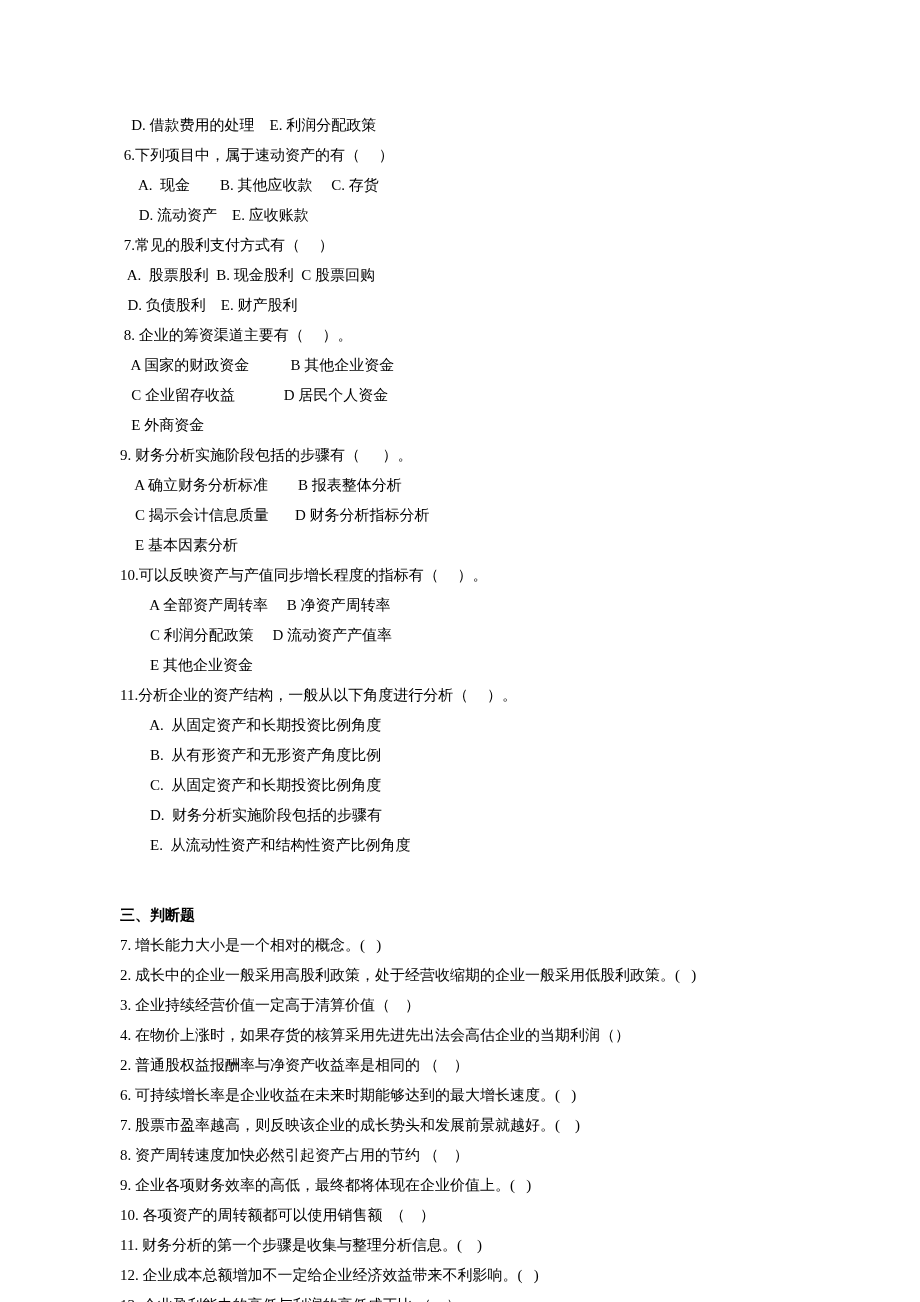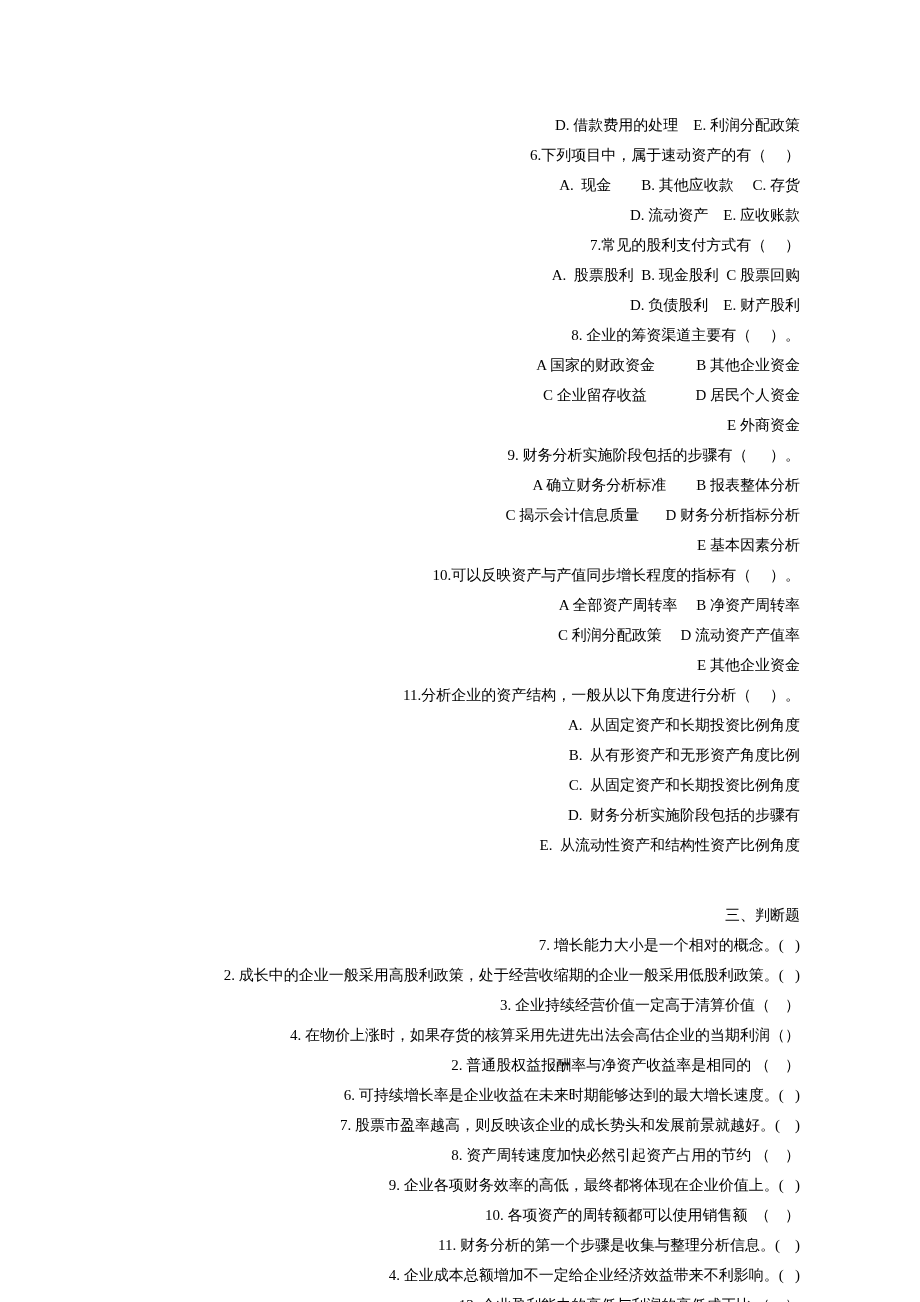--- a/index.html
+++ b/index.html
@@ -6,22 +6,22 @@
     font-family: "SimSun", "宋体", serif;
     font-size: 15px;
     line-height: 2.0;
     color: #000;
     background: #fff;
     margin: 0;
     padding: 110px 120px 60px 120px;
     width: 920px;
     box-sizing: border-box;
   }
-  .line { white-space: pre; text-align: right; }
-  .section-title { font-weight: normal; margin-top: 20px; margin-left: 7px; }
+  .line { white-space: pre; }
+  .section-title { font-weight: bold; margin-top: 20px; }
   .spacer { height: 20px; }
 </style>
 </head>
 <body>
 
 <div class="line">   D. 借款费用的处理    E. 利润分配政策</div>
 
 <div class="line"> 6.下列项目中，属于速动资产的有（     ）</div>
 <div class="line">     A.  现金        B. 其他应收款     C. 存货</div>
 <div class="line">     D. 流动资产    E. 应收账款</div>
@@ -60,14 +60,14 @@
 <div class="line">2. 成长中的企业一般采用高股利政策，处于经营收缩期的企业一般采用低股利政策。(   )</div>
 <div class="line">3. 企业持续经营价值一定高于清算价值（    ）</div>
 <div class="line">4. 在物价上涨时，如果存货的核算采用先进先出法会高估企业的当期利润（）</div>
 <div class="line">2. 普通股权益报酬率与净资产收益率是相同的 （    ）</div>
 <div class="line">6. 可持续增长率是企业收益在未来时期能够达到的最大增长速度。(   )</div>
 <div class="line">7. 股票市盈率越高，则反映该企业的成长势头和发展前景就越好。(    )</div>
 <div class="line">8. 资产周转速度加快必然引起资产占用的节约 （    ）</div>
 <div class="line">9. 企业各项财务效率的高低，最终都将体现在企业价值上。(   )</div>
 <div class="line">10. 各项资产的周转额都可以使用销售额  （    ）</div>
 <div class="line">11. 财务分析的第一个步骤是收集与整理分析信息。(    )</div>
-<div class="line">4. 企业成本总额增加不一定给企业经济效益带来不利影响。(   )</div>
+<div class="line">12. 企业成本总额增加不一定给企业经济效益带来不利影响。(   )</div>
 <div class="line">13. 企业盈利能力的高低与利润的高低成正比 （    ）</div>
 
 </body></html>

